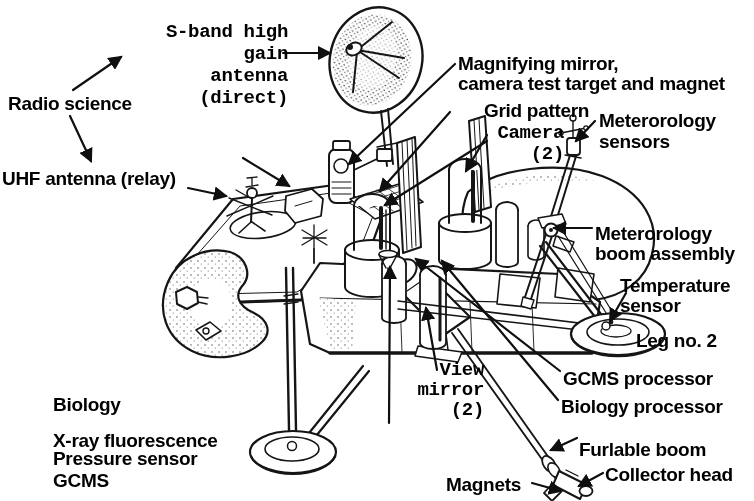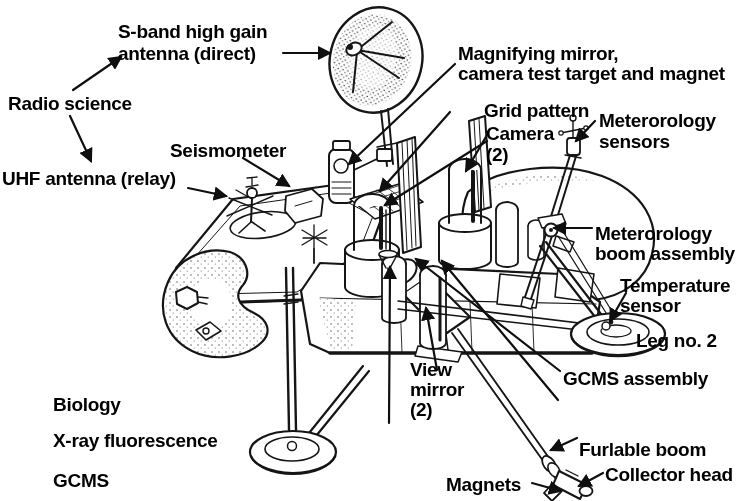--- a/index.html
+++ b/index.html
@@ -2,21 +2,21 @@
 <html><head>
 <meta charset="utf-8">
 <title>Diagram</title>
 <style>
   html,body{margin:0;padding:0;background:#fff;}
   #stage{position:relative;width:754px;height:501px;background:#ffffff;overflow:hidden;
          font-family:"Liberation Sans",sans-serif;}
   #art{position:absolute;left:0;top:0;}
   .lbl{position:absolute;font-weight:bold;font-size:19px;line-height:21px;color:#000;
        white-space:pre-line;letter-spacing:-0.3px;}
-  .ctr{text-align:left;}
+  .ctr{text-align:right;font-family:Liberation Mono, monospace;}
   .lh20{line-height:20px;}
   .lh22{line-height:22px;}
 </style>
 </head>
 <body>
 
 <div id="stage">
 
   <svg id="art" width="754" height="501" viewBox="0 0 754 501">
     <defs>
@@ -232,39 +232,40 @@
         <path d="M532,483 L561,491" marker-end="url(#ah)"></path>
         <path d="M437,370 L426,308" marker-end="url(#ah)"></path>
         <path d="M389,423 L390,267" marker-end="url(#ah)"></path>
       </g>
     </g>
   </svg>
 
   <div class="lbl ctr lh22" style="left:118px;top:21px;width:170px;">S-band high gain
 antenna (direct)</div>
   <div class="lbl" style="left:8px;top:93px;">Radio science</div>
-  <div class="lbl" style="left:170px;top:140px;">Seismometer</div>
   <div class="lbl" style="left:2px;top:168px;">UHF antenna (relay)</div>
-  <div class="lbl lh20" style="left:458px;top:44px;">Magnifying mirror,
+  <div class="lbl lh20" style="left:458px;top:54px;">Magnifying mirror,
 camera test target and magnet</div>
   <div class="lbl" style="left:452px;top:100px;margin-left:32px;">Grid pattern</div>
   <div class="lbl ctr" style="left:486px;top:123px;width:78px;">Camera
 (2)</div>
   <div class="lbl" style="left:599px;top:110px;">Meterorology
 sensors</div>
   <div class="lbl lh20" style="left:595px;top:224px;">Meterorology
 boom assembly</div>
   <div class="lbl lh20" style="left:620px;top:276px;">Temperature
 sensor</div>
   <div class="lbl" style="left:636px;top:330px;">Leg no. 2</div>
-  <div class="lbl" style="left:563px;top:368px;">GCMS assembly</div>
+  <div class="lbl" style="left:563px;top:368px;">GCMS processor</div>
+  <div class="lbl" style="left:561px;top:396px;">Biology processor</div>
   <div class="lbl" style="left:579px;top:439px;">Furlable boom</div>
   <div class="lbl" style="left:605px;top:464px;text-align:center;">Collector head</div>
   <div class="lbl" style="left:446px;top:474px;">Magnets</div>
   <div class="lbl ctr lh20" style="left:410px;top:360px;width:74px;">View
 mirror
 (2)</div>
 
   <div class="lbl" style="left:53px;top:394px;">Biology</div>
   <div class="lbl" style="left:53px;top:428px;margin-top:42px;">GCMS</div>
   <div class="lbl" style="left:53px;top:430px;">X-ray fluorescence</div>
+  <div class="lbl" style="left:53px;top:448px;">Pressure sensor</div>
 
 </div>
 
 </body></html>

